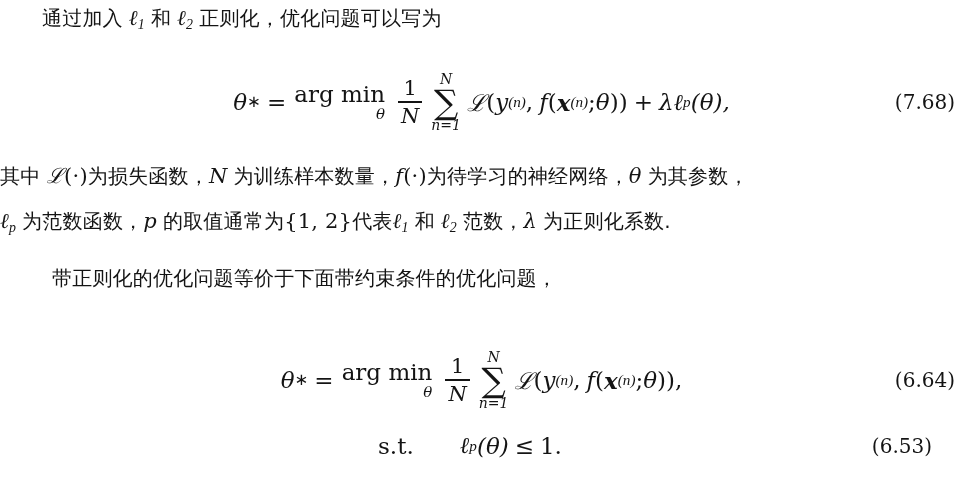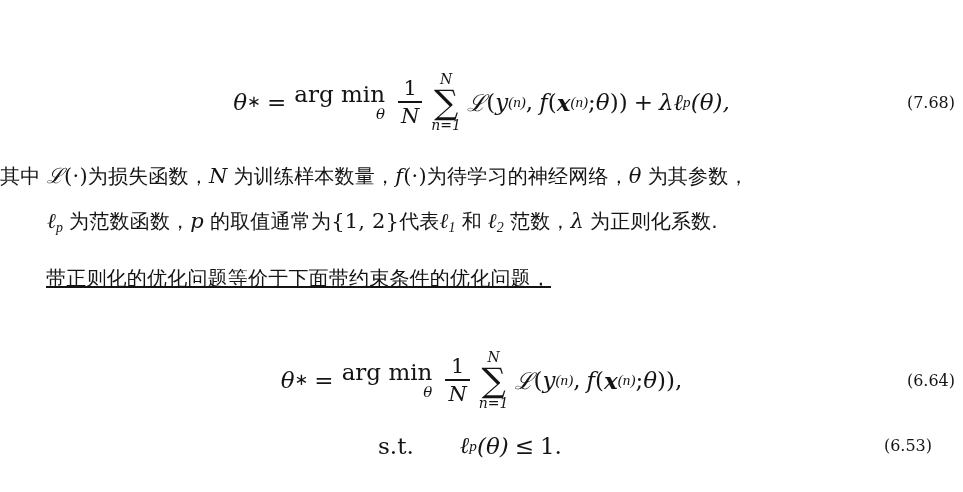--- a/index.html
+++ b/index.html
@@ -69,21 +69,21 @@
   .eqbody {
     display: flex;
     align-items: center;
     font-size: 23px;
     white-space: nowrap;
   }
   .eqnum {
     position: absolute;
     right: 8px;
     font-family: "DejaVu Serif", serif;
-    font-size: 16px;
+    font-size: 20px;
     color: #141414;
   }
 
   
   .argmin {
     display: inline-flex;
     flex-direction: column;
     align-items: flex-end;
     line-height: 1;
     margin: 0 6px 0 8px;
@@ -138,30 +138,35 @@
     font-style: normal;
     line-height: 0.95;
   }
   .sp { display: inline-block; width: 6px; }
   .sp-wide { display: inline-block; width: 46px; }
 
   
   #line-intro   { position: absolute; left: 0;  top: 2px;   width: 963px; }
   #eq-768       { position: absolute; left: 0;  top: 72px;  width: 963px; }
   #line-where1  { position: absolute; left: 0;  top: 160px; width: 838px; }
-  #line-where2  { position: absolute; left: 0;  top: 205px; width: 880px; padding-left: 47px; }
-  #line-constr  { position: absolute; left: 6px;  top: 263px; width: 948px; text-decoration: underline; }
+  #line-where2  { position: absolute; left: 0;  top: 205px; width: 880px; }
+  #line-constr  { position: absolute; left: 12px;  top: 263px; width: 948px; }
   #eq-769       { position: absolute; left: 0;  top: 350px; width: 963px; }
   #eq-770       { position: absolute; left: 0;  top: 432px; width: 940px; }
 </style>
 </head>
 <body>
 
 <div class="page">
 
+  <div id="line-intro">
+    <div class="para indent">
+      <span class="cjk">通过加入</span><span class="sp"></span><span class="mi">ℓ</span><span class="sub">1</span><span class="sp"></span><span class="cjk">和</span><span class="sp"></span><span class="mi">ℓ</span><span class="sub">2</span><span class="sp"></span><span class="cjk">正则化，优化问题可以写为</span>
+    </div>
+  </div>
 
   <div id="eq-768" class="eqrow">
     <div class="eqbody">
       <span class="mi">θ</span>
         <span class="supstar">∗</span>
       <span class="sp"></span>
       <span class="mup">=</span>
       <span class="argmin">
         <span class="top">arg min</span>
         <span class="bot">θ</span>

